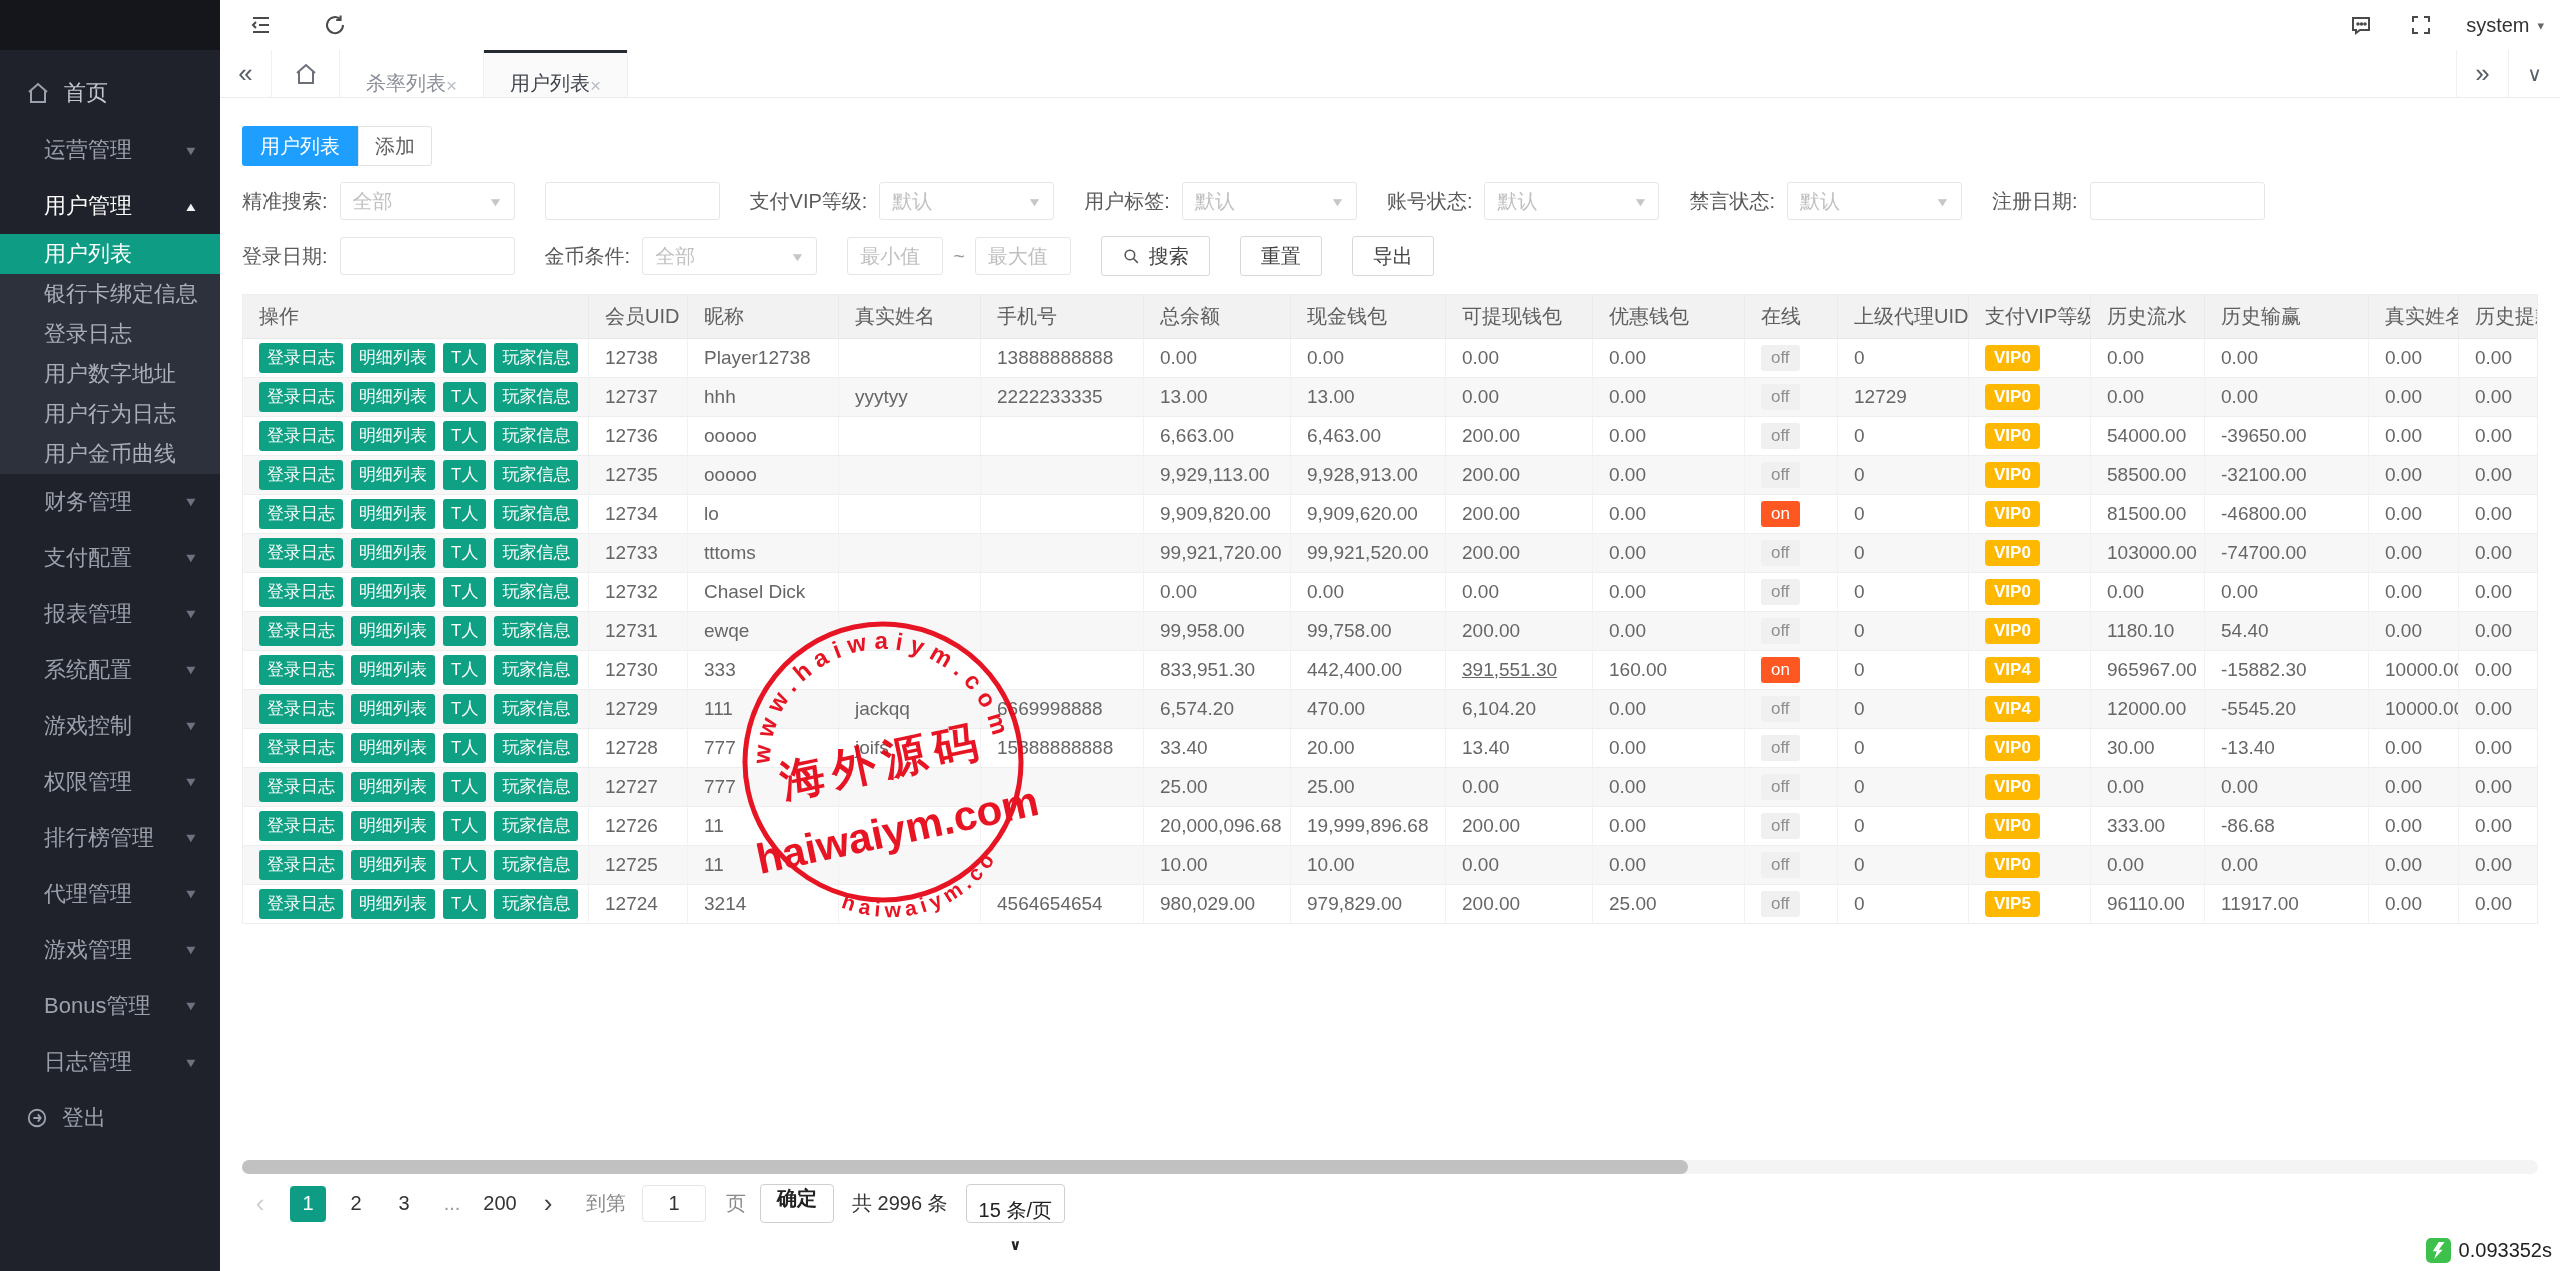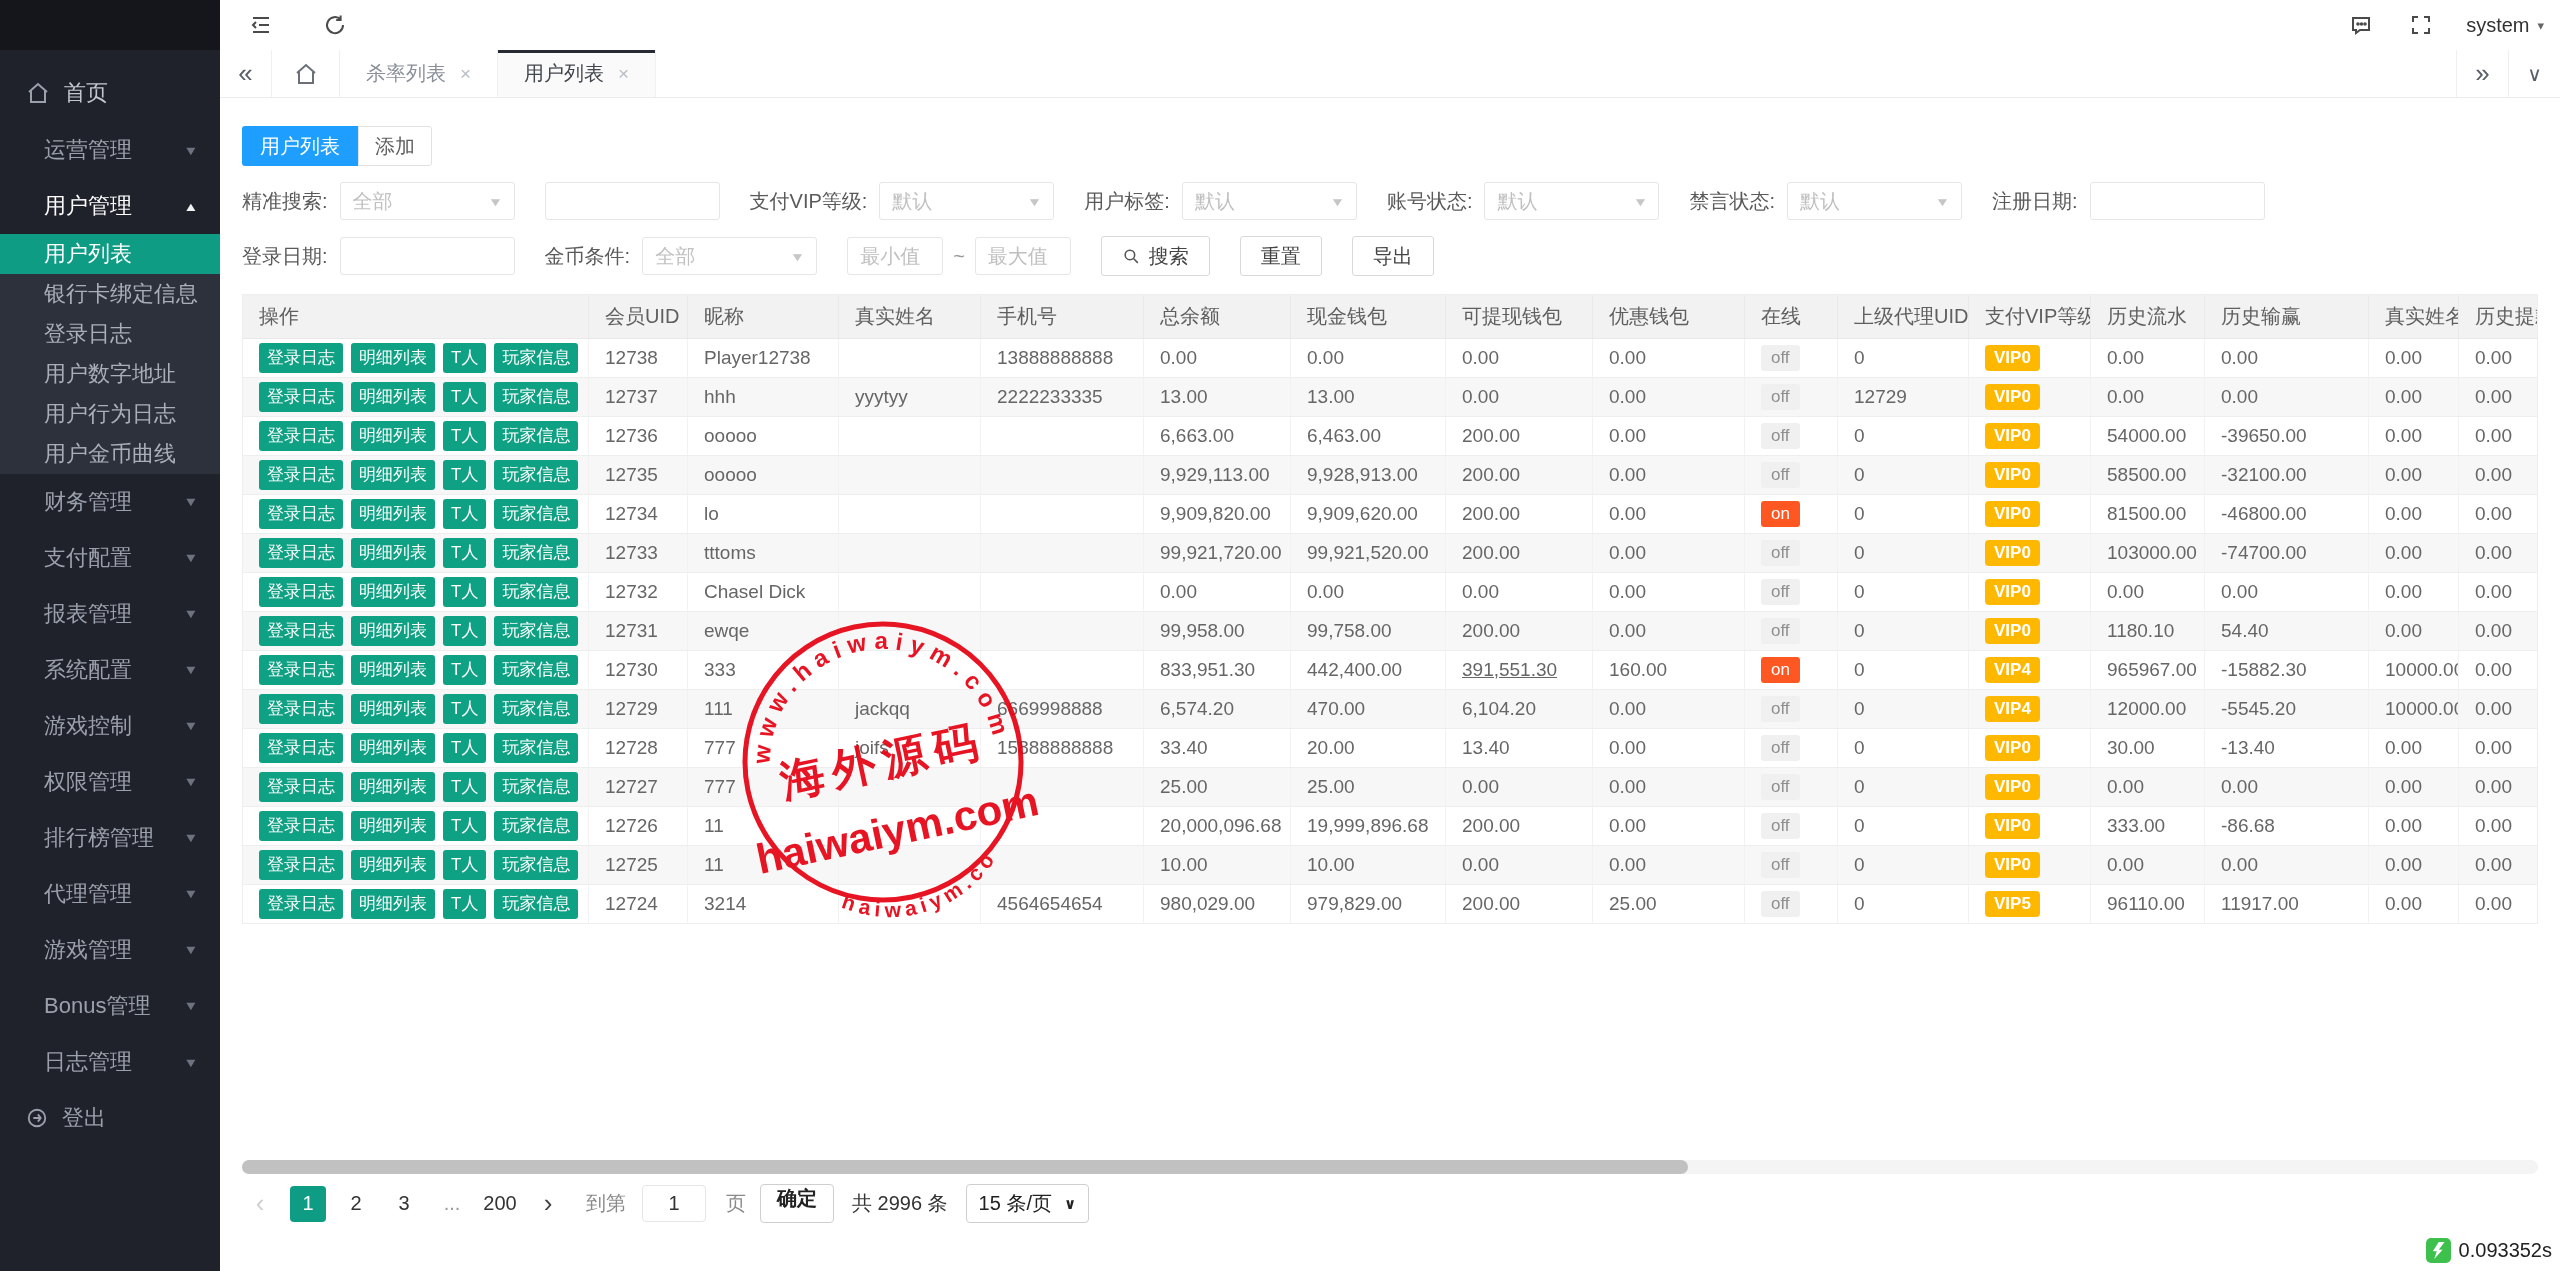--- a/index.html
+++ b/index.html
@@ -38,21 +38,21 @@
   .tb-user .caret { font-size:13px; color:#666; }
 
   
   .tabbar { position:absolute; left:220px; top:50px; right:0; height:48px; background:#fff;
     border-bottom:1px solid #ececec; display:flex; align-items:stretch; }
   .tab-nav { width:52px; display:flex; align-items:center; justify-content:center;
     color:#595f69; font-size:26px; border-right:1px solid #f0f0f0; cursor:pointer; }
   .tab-home { width:68px; display:flex; align-items:center; justify-content:center;
     border-right:1px solid #f0f0f0; cursor:pointer; }
   .tab-home svg { width:24px; height:24px; stroke:#6b6f78; fill:none; stroke-width:2; }
-  .tab { padding:0 26px; display:flex; align-items:center; gap:14px; font-size:20px;
+  .tab { padding:0 26px; display:flex; align-items:flex-end; font-size:20px;
     color:#8a8f99; border-right:1px solid #f0f0f0; position:relative; cursor:pointer; }
   .tab .x { color:#b9bec7; font-size:19px; }
   .tab.active { background:#fafafa; color:#43474f; }
   .tab.active::before { content:""; position:absolute; left:0; right:0; top:0; height:3px; background:#262a33; }
   .tab-right { margin-left:auto; display:flex; }
   .tab-right .tab-nav { border-right:none; border-left:1px solid #f0f0f0; }
   .tab-right .small { font-size:20px; }
 
   
   .content { position:absolute; left:220px; top:98px; right:0; bottom:0; background:#fff; padding:0 22px; }
@@ -112,21 +112,21 @@
   .pg.next { color:#444; }
   .pg.active { background:#0e9c84; color:#fff; border-radius:4px; }
   .pg.dots { color:#999; cursor:default; }
   .jump-label { color:#8a8a8a; margin:0 4px 0 8px; }
   .jump-input { width:64px; height:37px; border:1px solid #e5e5e5; border-radius:4px;
     text-align:center; font-size:20px; color:#333; margin:0 12px; outline:none; }
   .confirm { height:39px; padding:0 16px; border:1px solid #cfcfcf; border-radius:4px;
     background:#fff; font-size:20px; font-weight:600; color:#222; margin:0 18px 0 10px; cursor:pointer; }
   .total { margin-right:18px; color:#333; }
   .psel { height:39px; border:1px solid #cfcfcf; border-radius:4px; display:flex; align-items:center;
-    padding:12px 12px; gap:12px; color:#222; cursor:pointer; background:#fff; }
+    padding:12px 12px; gap:12px; color:#222; cursor:pointer; background:#fff;flex-direction:column; }
   .psel .sc { font-size:15px; font-weight:700; }
 
   .footer-time { position:absolute; right:8px; top:1140px; display:flex; align-items:center;
     gap:8px; font-size:20px; color:#222; }
   .speed-icon { width:25px; height:25px; background:#3ec14c; border-radius:5px; position:relative; }
   .speed-icon::after { content:""; position:absolute; left:6px; top:4px; width:13px; height:17px;
     background:#fff; clip-path:polygon(55% 0,100% 0,55% 45%,85% 45%,20% 100%,40% 55%,10% 55%); }
 
   
   .stamp { position:absolute; left:698px; top:584px; opacity:.92; z-index:4; pointer-events:none; }

